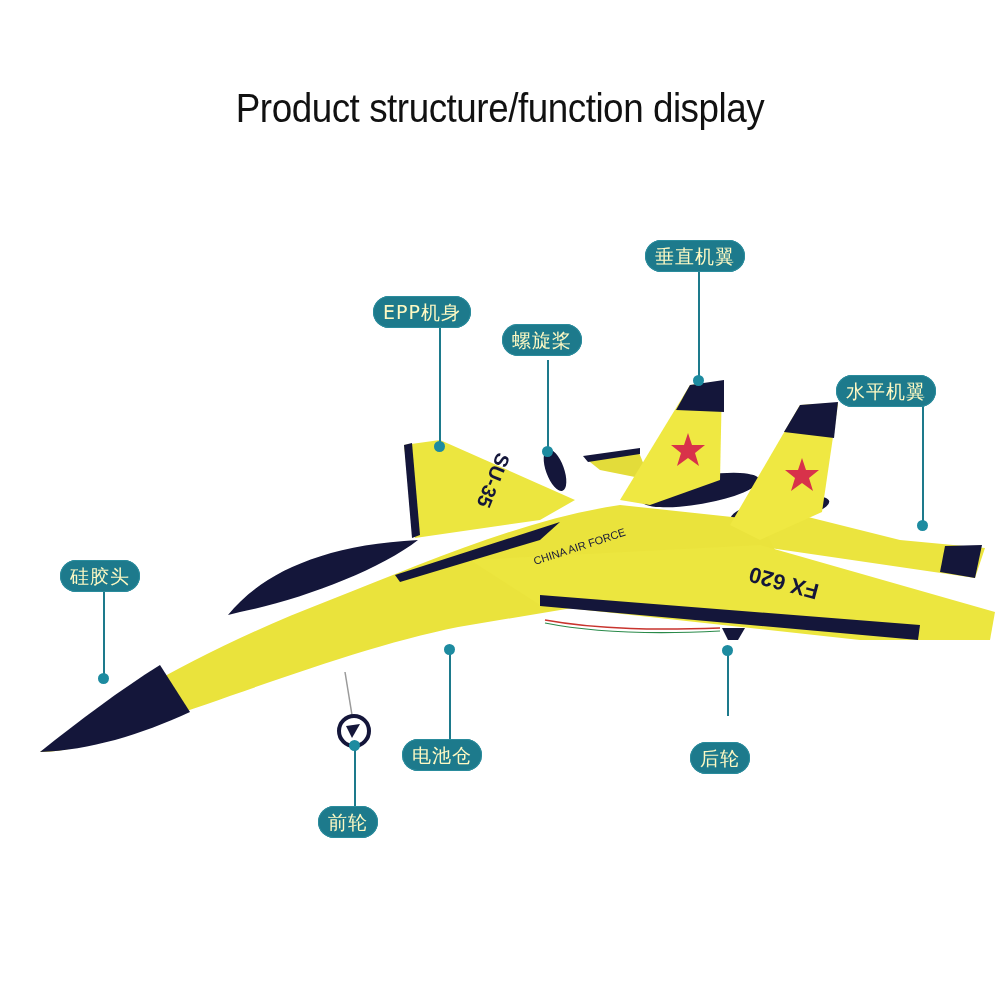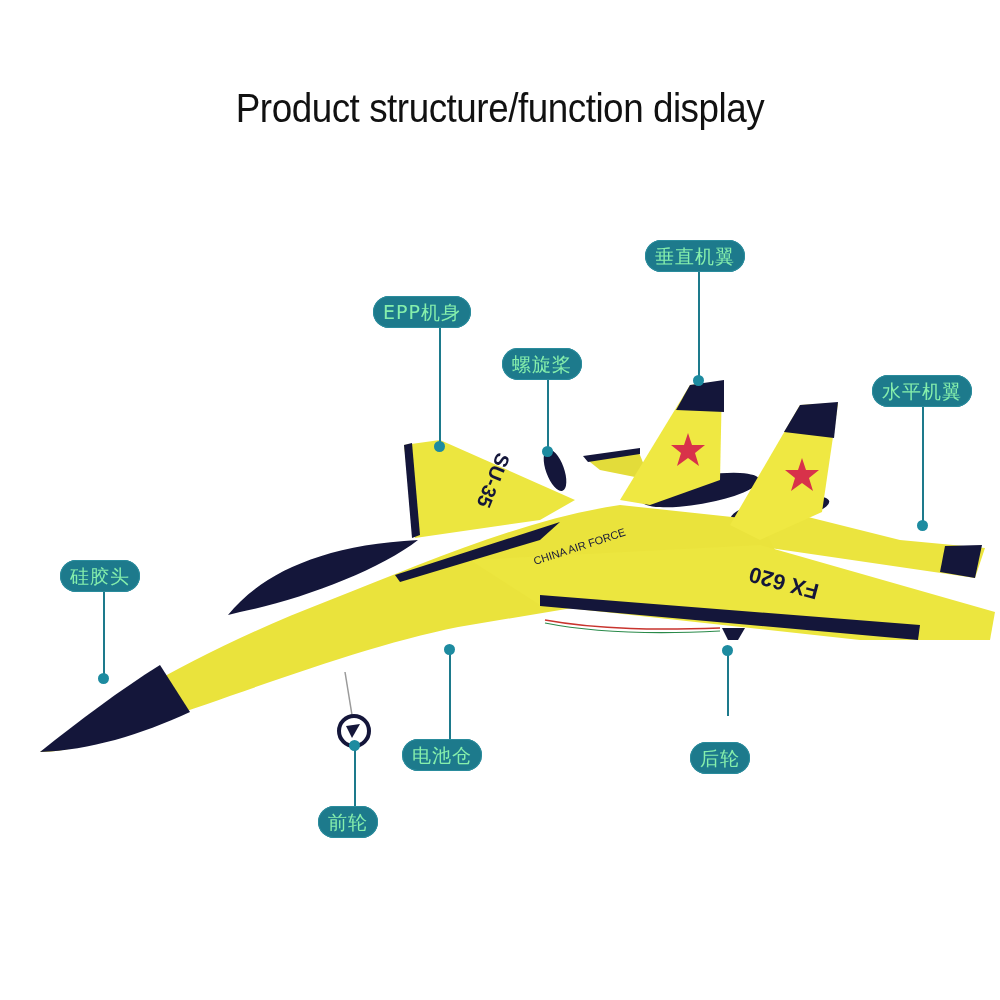--- a/index.html
+++ b/index.html
@@ -6,21 +6,21 @@
     body { width: 1000px; height: 1000px; position: relative; overflow: hidden; font-family: "DejaVu Sans", sans-serif; }
     .title {
       position: absolute; left: 0; top: 86px; width: 1000px; text-align: center;
       font-family: "Liberation Sans", sans-serif; font-size: 40px; color: #111111;
       letter-spacing: -0.5px; transform: scaleX(0.92); transform-origin: 50% 50%;
     }
     .plane { position: absolute; left: 0; top: 0; width: 1000px; height: 1000px; }
     .callout { position: absolute; }
     .pill {
       position: absolute; height: 32px; line-height: 32px; padding: 0 10px;
-      background: #1d7a8c; color: #86efac; border-radius: 16px; font-size: 19px;
+      background: #1d7a8c; color: #fef9c3; border-radius: 16px; font-size: 19px;
       white-space: nowrap; font-family: "DejaVu Sans", sans-serif; letter-spacing: 1px;
       box-shadow: 0 0 0 1px #2a8c9d inset;
     }
     .line { position: absolute; width: 2px; background: #1d7a8c; }
     .dot { position: absolute; width: 11px; height: 11px; border-radius: 50%; background: #1d8ba0; }
   </style>
 </head>
 <body>
 
 <div class="title">Product structure/function display</div>
@@ -82,27 +82,27 @@
 
 <div class="callout">
   <div class="line" style="left:439px; top:326px; height:118px;"></div>
   <div class="dot" style="left:434px; top:441px;"></div>
   <div class="pill" style="left:373px; top:296px;">EPP机身</div>
 </div>
 
 <div class="callout">
   <div class="line" style="left:547px; top:360px; height:92px;"></div>
   <div class="dot" style="left:542px; top:446px;"></div>
-  <div class="pill" style="left:502px; top:348px;">螺旋桨</div>
+  <div class="pill" style="left:502px; top:324px;">螺旋桨</div>
 </div>
 
 <div class="callout">
   <div class="line" style="left:922px; top:405px; height:118px;"></div>
   <div class="dot" style="left:917px; top:520px;"></div>
-  <div class="pill" style="left:872px; top:375px;">水平机翼</div>
+  <div class="pill" style="left:836px; top:375px;">水平机翼</div>
 </div>
 
 <div class="callout">
   <div class="line" style="left:103px; top:590px; height:88px;"></div>
   <div class="dot" style="left:98px; top:673px;"></div>
   <div class="pill" style="left:60px; top:560px;text-align:center;">硅胶头</div>
 </div>
 
 <div class="callout">
   <div class="line" style="left:449px; top:650px; height:92px;"></div>

